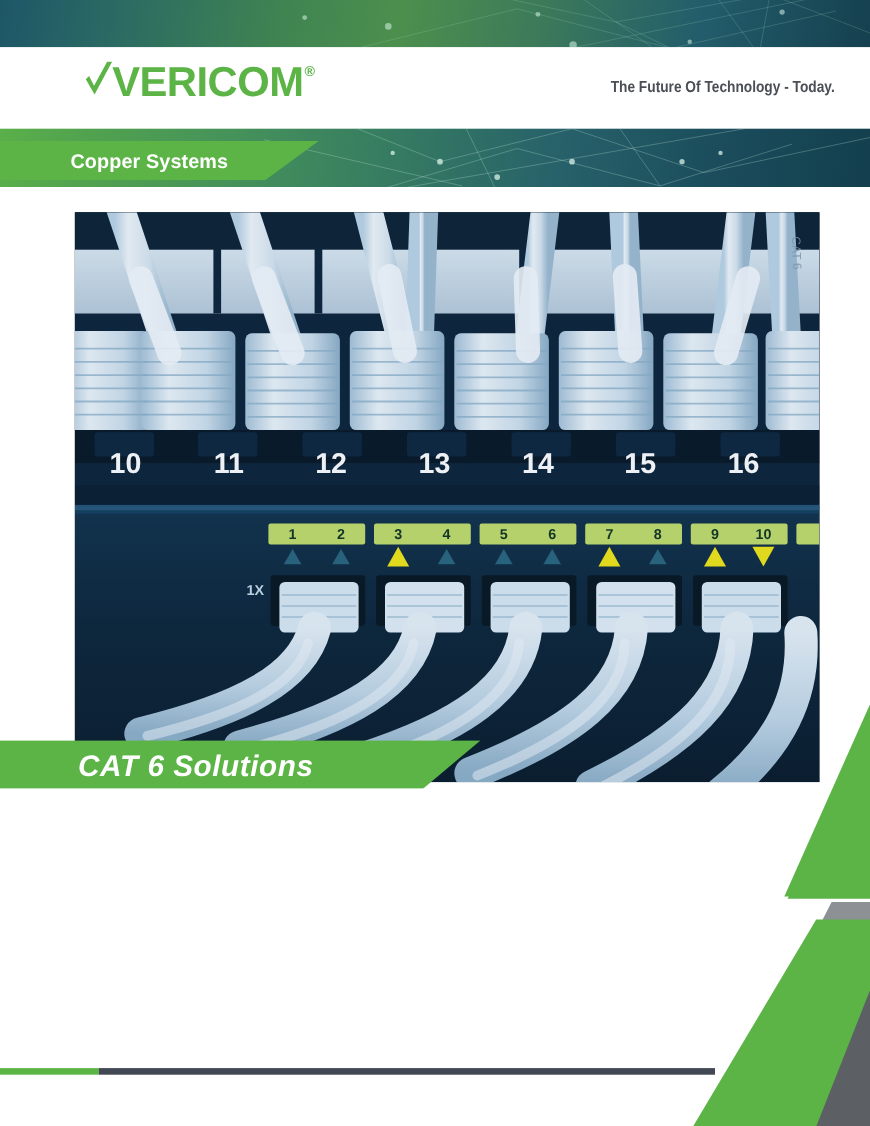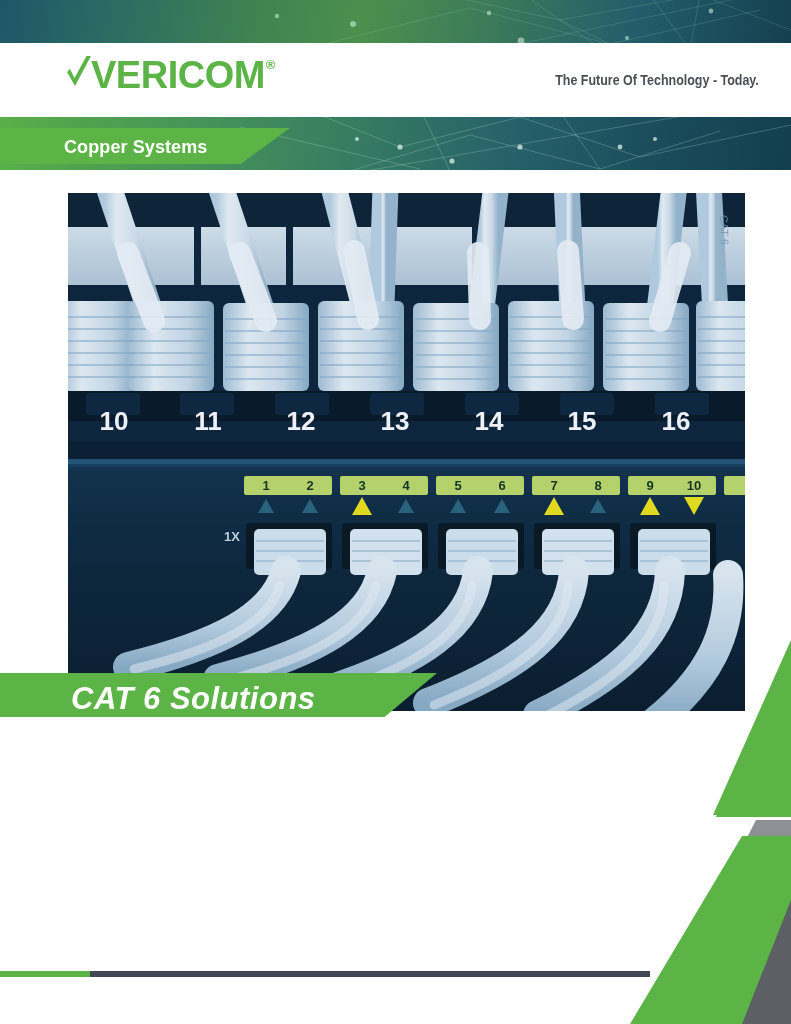--- a/index.html
+++ b/index.html
@@ -53,21 +53,21 @@
   .band-white {
     position: absolute;
     left: 0; top: 43px;
     width: 791px; height: 74px;
     background: #ffffff;
   }
 
   
   .logo {
     position: absolute;
-    left: 64px; top: 56px;
+    left: 75px; top: 56px;
     display: flex;
     align-items: flex-start;
   }
   .logo-check { display: block; }
   .logo-word {
     font-family: "Liberation Sans", sans-serif;
     font-size: 38px;
     font-weight: bold;
     letter-spacing: -0.5px;
     color: #5cb446;
@@ -131,21 +131,21 @@
     position: absolute;
     left: 0; top: 673px;
     width: 437px; height: 44px;
     background: #5cb446;
     clip-path: polygon(0 0, 100% 0, 88% 100%, 0 100%);
     z-index: 12;
   }
   .ribbon-cat-label {
     position: absolute;
     left: 71px; top: 681px;
-    font-size: 31px;
+    font-size: 27px;
     font-weight: bold;
     font-style: italic;
     color: #ffffff;
     letter-spacing: 0.5px;
     z-index: 13;
   }
 
   
   .decor { position: absolute; left: 0; top: 0; width: 791px; height: 1024px; pointer-events: none; }
 

